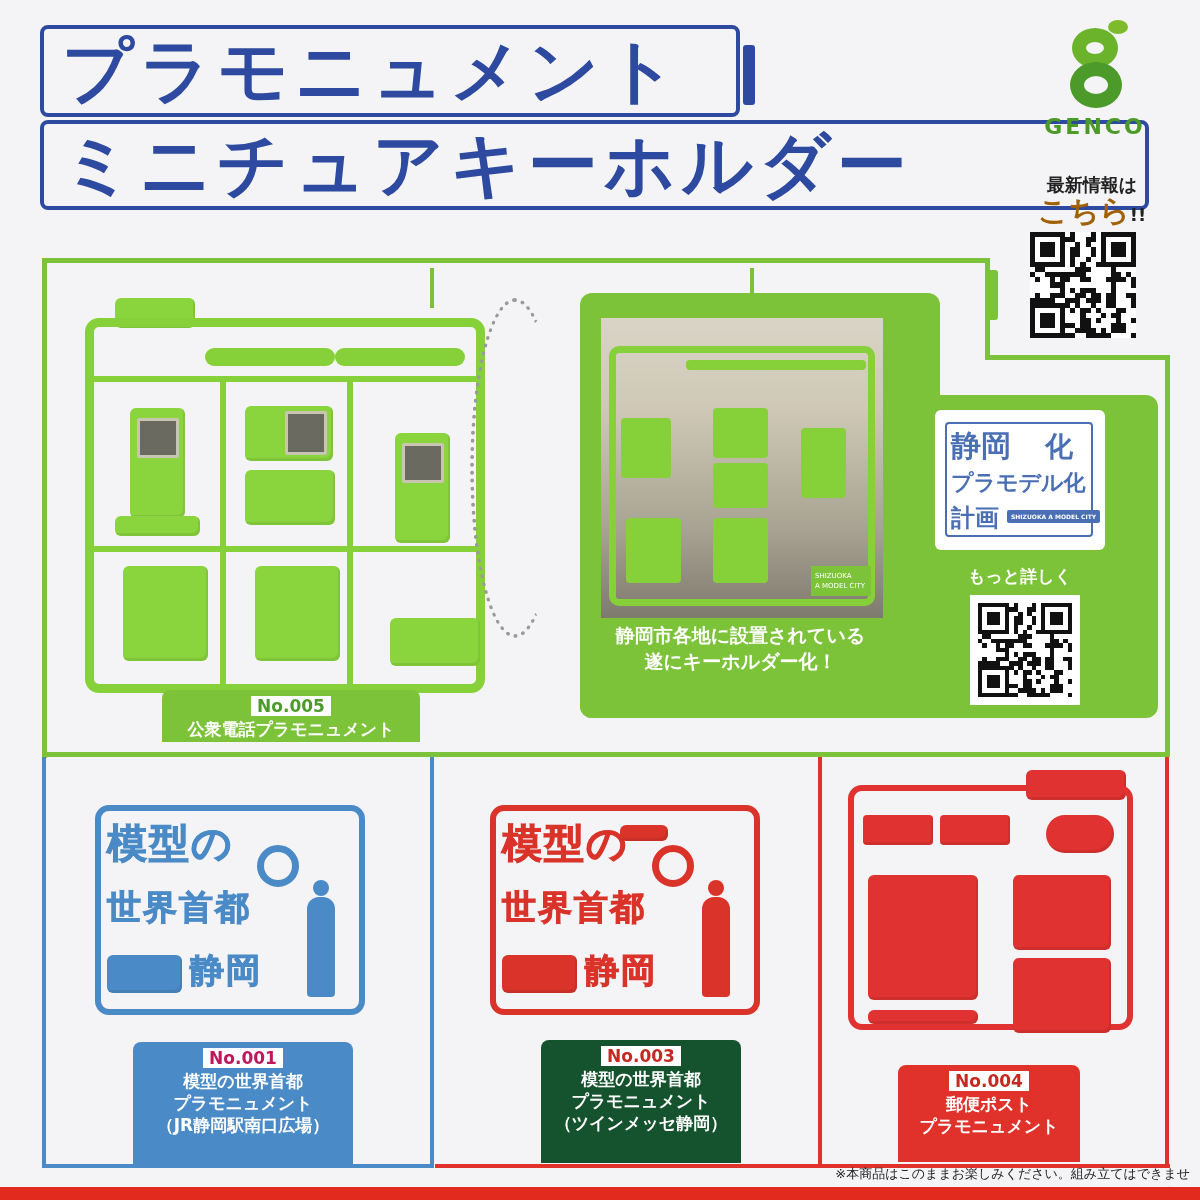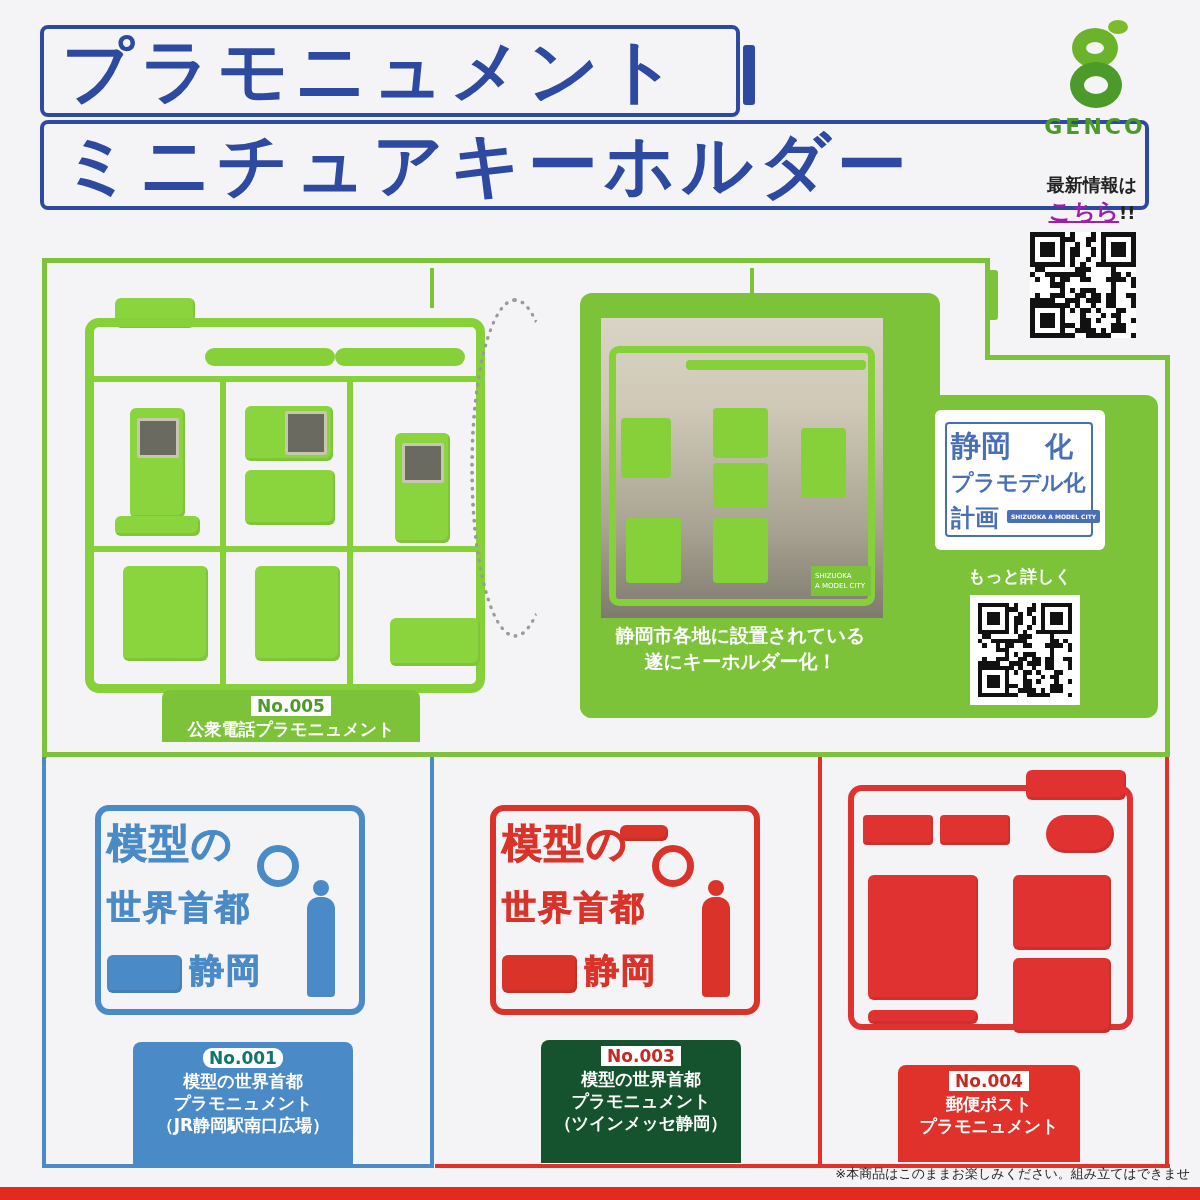--- a/index.html
+++ b/index.html
@@ -16,21 +16,21 @@
 
   
   .logo { position: absolute; left: 1030px; top: 20px; width: 130px; text-align: center; }
   .logo-mark { width: 70px; height: 90px; margin: 0 auto; position: relative; }
   .logo-mark .ring { position: absolute; border-radius: 50%; border: 14px solid #7dbb2c; }
   .logo-mark .r1 { left: 12px; top: 8px; width: 46px; height: 40px; border-color: #6bb32a; }
   .logo-mark .r2 { left: 10px; top: 42px; width: 52px; height: 46px; border-color: #4c9a2a; }
   .logo-mark .tip { position: absolute; right: 2px; top: 0; width: 20px; height: 14px; border-radius: 50%; background: #7dbb2c; }
   .logo-text { color: #4c9a2a; font-weight: bold; font-size: 22px; letter-spacing: 3px; margin-top: 4px; }
   .info-label { position: absolute; left: 1032px; top: 172px; width: 120px; text-align: center; font-weight: bold; font-size: 18px; line-height: 26px; color: #222; }
-  .info-label .red { color: #a21caf; font-size: 23px; text-decoration: underline; }
+  .info-label .red { color: #a16207; font-size: 30px; }
   .qr { position: absolute; background: #fff; display: grid; }
   .qr-cell { background: #111; }
   .qr-top { left: 1030px; top: 232px; width: 106px; height: 106px; }
 
   
   .frame-line { position: absolute; background: #7dc33a; }
   .green-panel { position: absolute; background: #7dc33a; border-radius: 12px; }
 
   
   .kit { position: absolute; }
@@ -56,21 +56,21 @@
   .city-more { position: absolute; left: 935px; top: 565px; width: 170px; text-align: center; color: #fff; font-weight: bold; font-size: 17px; }
   .qr-mid { left: 970px; top: 595px; width: 110px; height: 110px; padding: 8px; }
 
   
   .label { position: absolute; color: #fff; text-align: center; font-weight: bold; border-radius: 8px 8px 0 0; padding-top: 6px; }
   .label .num { display: inline-block; background: #fff; padding: 0 6px; font-size: 17px; line-height: 20px; margin-bottom: 2px; }
   .label .line { display: block; font-size: 17px; line-height: 22px; }
   .label-green { left: 162px; top: 690px; width: 258px; height: 52px; background: #7dc33a; }
   .label-green .num { color: #4c9a2a; }
   .label-blue { left: 133px; top: 1042px; width: 220px; height: 123px; background: #4a8ac6; }
-  .label-blue .num { color: #0f766e; border-radius: 9px; }
+  .label-blue .num { color: #be185d; }
   .label-red1 { left: 541px; top: 1040px; width: 200px; height: 123px; background: #14532d; }
   .label-red1 .num { color: #c42a22; }
   .label-red2 { left: 898px; top: 1065px; width: 182px; height: 97px; background: #e0322a; }
   .label-red2 .num { color: #c42a22; }
 
   
   .kit-text { position: absolute; font-weight: bold; font-size: 40px; line-height: 1; letter-spacing: 2px; -webkit-text-stroke: 1px; color: transparent; }
   .figure { position: absolute; border-radius: 12px 12px 4px 4px; }
   .fig-head { position: absolute; border-radius: 50%; }
   .ring-o { position: absolute; border-radius: 50%; border: 7px solid; background: transparent; }

